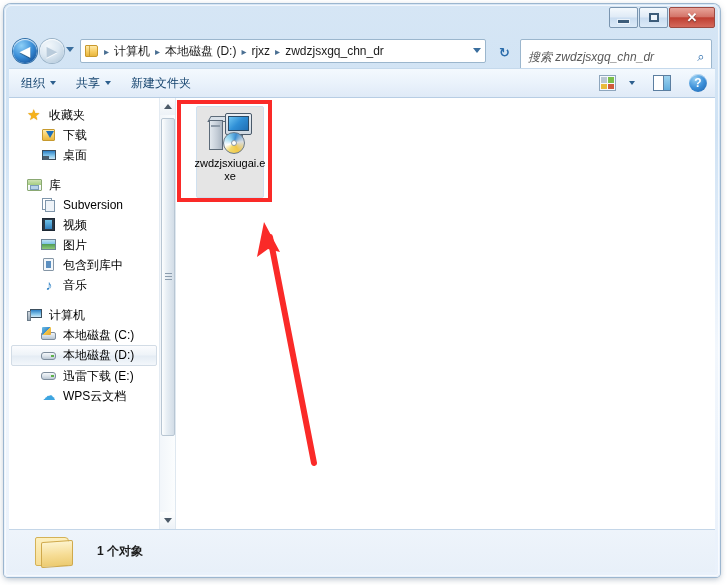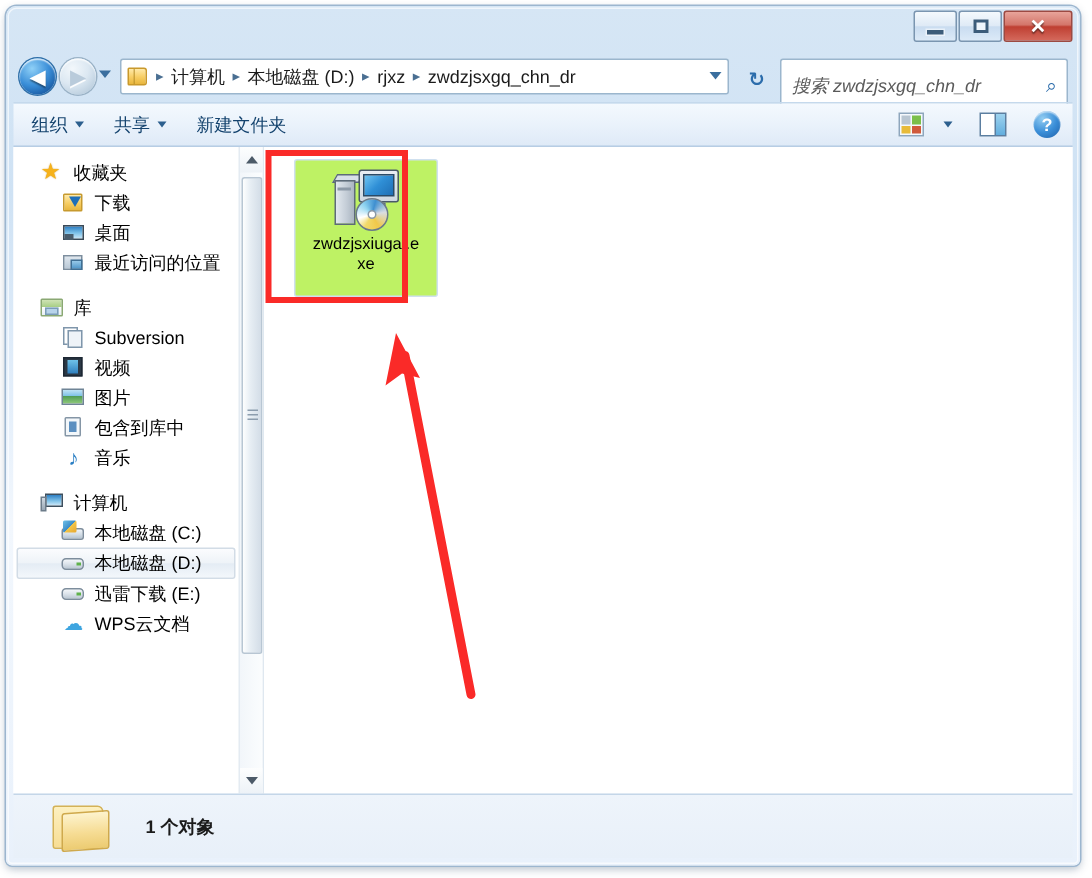--- a/index.html
+++ b/index.html
@@ -610,24 +610,24 @@
 
   
   #filepane {
     flex: 1;
     position: relative;
     background: #ffffff;
   }
   #file-item {
     position: absolute;
     left: 20px; top: 8px;
-    width: 96px; height: 92px;
+    width: 68px; height: 92px;
     border: 1px solid #cfe0ef;
     border-radius: 2px;
-    background: #bef264;
+    background: #e5e5e5;
     box-sizing: border-box;
     display: flex;
     flex-direction: column;
     align-items: center;
     padding-top: 5px;
   }
   #file-icon {
     width: 50px; height: 44px;
     position: relative;
   }
@@ -873,24 +873,20 @@
             <span class="nav-label">收藏夹</span>
           </div>
           <div class="nav-row child">
             <span class="nicon ic-download"></span>
             <span class="nav-label">下载</span>
           </div>
           <div class="nav-row child">
             <span class="nicon ic-desktop"></span>
             <span class="nav-label">桌面</span>
           </div>
-          <div class="nav-row child">
-            <span class="nicon ic-recent"></span>
-            <span class="nav-label">最近访问的位置</span>
-          </div>
         </div>
 
         <div class="nav-spacer"></div>
 
         <div class="nav-group">
           <div class="nav-row">
             <span class="nicon ic-library"></span>
             <span class="nav-label">库</span>
           </div>
           <div class="nav-row child">

